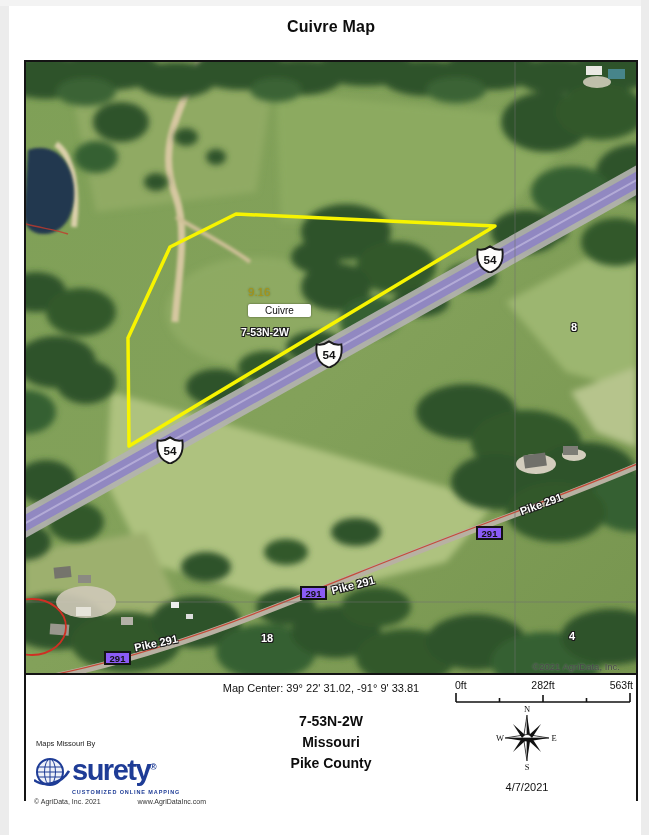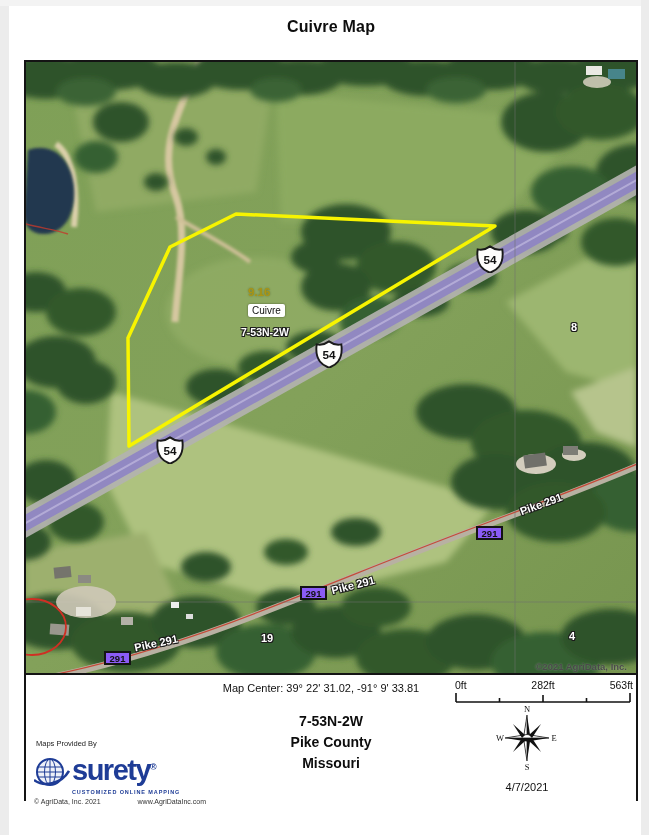--- a/index.html
+++ b/index.html
@@ -14,22 +14,22 @@
 
   #sheet-frame { position:absolute; left:24px; top:60px; width:614px; height:741px;
     border:2px solid #141414; background:#fff; }
 
   #map-area { position:relative; width:100%; height:613px; border-bottom:2px solid #141414; overflow:hidden; background:#7c9a55; }
   #map-area svg.scene { position:absolute; left:0; top:0; }
 
   .ovl { position:absolute; z-index:10; white-space:nowrap; }
   .otext { color:#ffffff; font-weight:bold; font-size:11px;
     text-shadow:-1px -1px 0 #1c1c1c, 1px -1px 0 #1c1c1c, -1px 1px 0 #1c1c1c, 1px 1px 0 #1c1c1c, 0 1px 0 #1c1c1c; }
-  .area-label { color:#ab9613; font-weight:bold; font-size:11.5px; text-shadow:0 0 2px rgba(40,40,0,.45); }
-  .name-box { background:#ffffff; color:#111; font-size:10px; padding:1px 4px; border-radius:2px; box-shadow:0 0 2px rgba(0,0,0,.55); }
+  .area-label { color:#ab9613; font-weight:normal; font-size:11.5px; text-shadow:0 0 2px rgba(40,40,0,.45); }
+  .name-box { background:#ffffff; color:#111; font-size:10px; padding:1px 17px; border-radius:2px; box-shadow:0 0 2px rgba(0,0,0,.55); }
   .route-box { width:27px; height:14px; background:#8b5cf6; border:2px solid #141414; color:#111;
     font-size:9.5px; font-weight:bold; display:flex; align-items:center; justify-content:center; }
   .shield { width:30px; height:29px; }
   .map-copyright { font-size:9.5px; color:#4a4a4a; text-shadow:0 0 2px rgba(255,255,255,.35); }
 
   #footer { position:relative; width:100%; height:154px; background:#fff; }
   #map-center-text { position:absolute; left:170px; top:7px; width:250px; text-align:center; font-size:11px; color:#111; }
   #scalebar { position:absolute; left:427px; top:3px; }
   #footer-headings { position:absolute; left:0; top:36px; width:100%; text-align:center; }
   #footer-headings div { font-size:14px; font-weight:bold; color:#0d0d0d; line-height:21px; }
@@ -220,24 +220,24 @@
 
     <div class="ovl route-box" style="left:78px; top:589px;">291</div>
     <div class="ovl route-box" style="left:274px; top:524px;">291</div>
     <div class="ovl route-box" style="left:450px; top:464px;">291</div>
 
     <div class="ovl otext" style="left:108px; top:575px; transform:rotate(-12deg);">Pike 291</div>
     <div class="ovl otext" style="left:305px; top:517px; transform:rotate(-14deg);">Pike 291</div>
     <div class="ovl otext" style="left:493px; top:436px; transform:rotate(-20deg);">Pike 291</div>
 
     <div class="ovl otext" style="left:545px; top:259px;">8</div>
-    <div class="ovl otext" style="left:235px; top:570px;">19</div>
+    <div class="ovl otext" style="left:235px; top:570px;">18</div>
     <div class="ovl otext" style="left:543px; top:568px;">4</div>
 
-    <div class="ovl map-copyright" style="right:9px; top:599px;font-weight:bold;">©2021 AgriData, Inc.</div>
+    <div class="ovl map-copyright" style="right:16px; top:599px;">©2021 AgriData, Inc.</div>
   </div>
 
   <div id="footer">
     <div id="map-center-text">Map Center: 39° 22' 31.02,  -91° 9' 33.81</div>
 
     <svg id="scalebar" width="182" height="30" viewBox="0 0 182 30">
       <text x="2" y="11" font-size="10.5" fill="#111">0ft</text>
       <text x="90" y="11" font-size="10.5" fill="#111" text-anchor="middle">282ft</text>
       <text x="180" y="11" font-size="10.5" fill="#111" text-anchor="end">563ft</text>
       <g stroke="#111" stroke-width="1.6">
@@ -245,26 +245,26 @@
         <line x1="3" y1="15" x2="3" y2="24"></line>
         <line x1="46.5" y1="20" x2="46.5" y2="24"></line>
         <line x1="90" y1="17" x2="90" y2="24"></line>
         <line x1="133.5" y1="20" x2="133.5" y2="24"></line>
         <line x1="177" y1="15" x2="177" y2="24"></line>
       </g>
     </svg>
 
     <div id="footer-headings">
       <div>7-53N-2W</div>
+      <div>Missouri</div>
       <div>Pike County</div>
-      <div>Missouri</div>
     </div>
 
     <div id="logo-block">
-      <div id="provided-by">Maps Provided By</div>
+      <div id="provided-by">Maps Missouri By</div>
       <div id="logo-row">
         <svg width="36" height="34" viewBox="0 0 36 34">
           <circle cx="16" cy="17" r="13" fill="#eef1f8" stroke="#1e3c96" stroke-width="2"></circle>
           <g stroke="#1e3c96" stroke-width="1" fill="none">
             <line x1="4" y1="12" x2="28" y2="12"></line>
               <line x1="3" y1="17" x2="29" y2="17"></line>
               <line x1="4" y1="22" x2="28" y2="22"></line>
             <ellipse cx="16" cy="17" rx="5.5" ry="13"></ellipse>
             <line x1="16" y1="4" x2="16" y2="30"></line>
           </g>

